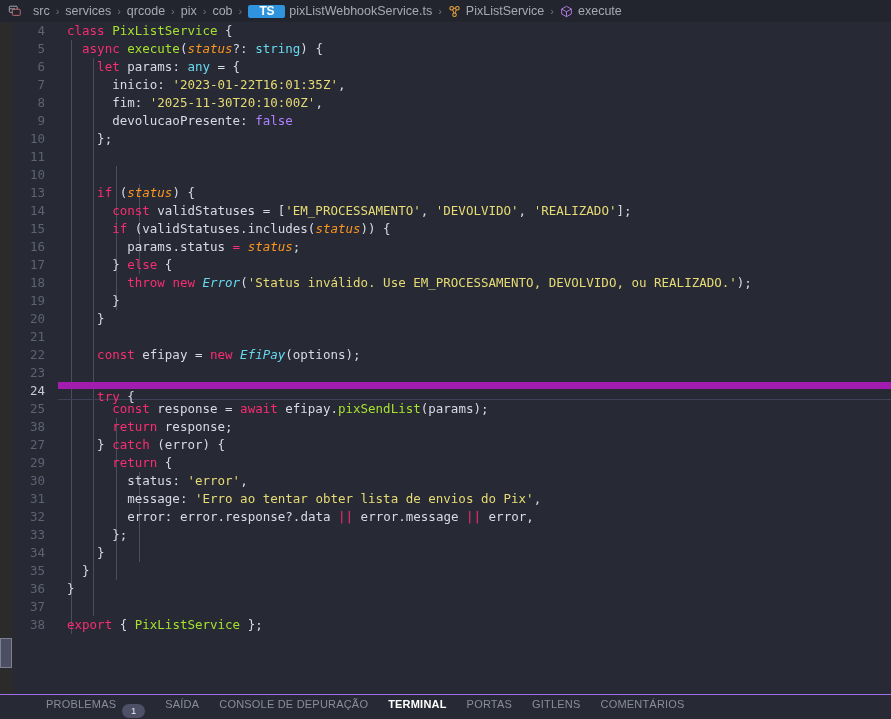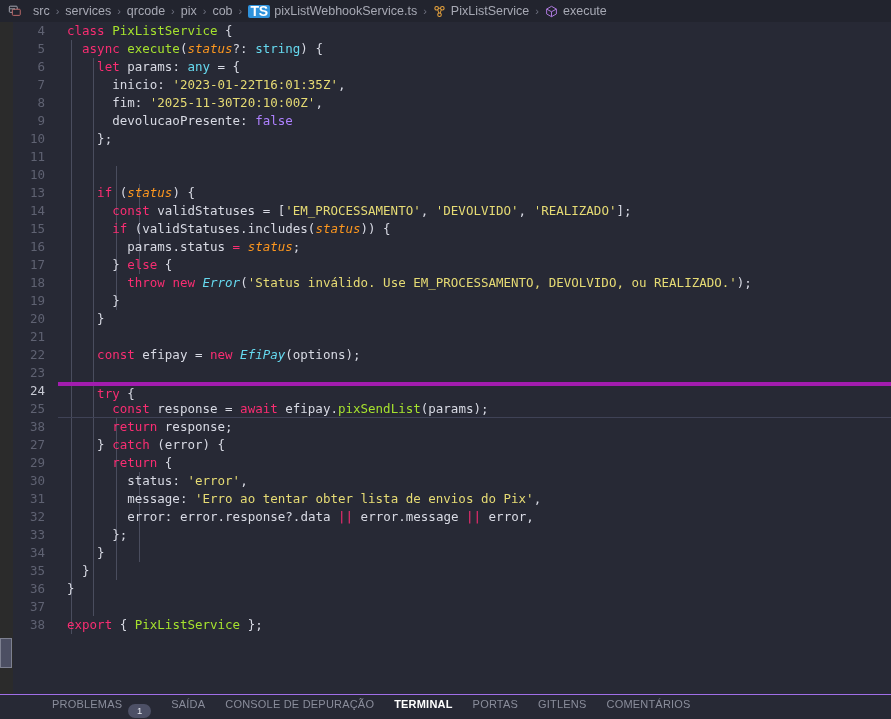--- a/index.html
+++ b/index.html
@@ -56,27 +56,27 @@
     flex: 0 0 auto;
   }
   .bc-sep {
     color: #6f7280;
     font-size: 11px;
     margin: 0 5px;
     flex: 0 0 auto;
   }
   .bc-label { color: #a7a9b4; }
   .ts-badge {
-    width: 22px;
+    width: 37px;
     height: 13px;
     border-radius: 2px;
     background: #2f93dd;
     color: #ffffff;
     font-family: "Liberation Sans", sans-serif;
-    font-size: 14px;
+    font-size: 12px;
     font-weight: bold;
     display: flex;
     align-items: center;
     justify-content: center;
     letter-spacing: -0.3px;
   }
 
   
   .left-strip {
     position: absolute;
@@ -117,23 +117,23 @@
   .line {
     position: relative;
     height: 18px;
     line-height: 18px;
     display: flex;
     font-size: 12.5px;
     white-space: pre;
   }
   .line.active .gutter { color: #c8cad4; }
   .line.active .content {
-    border-top: 4px solid #a21caf;
+    border-top: 7px solid #a21caf;
     border-bottom: 1px solid #3f4256;
-    height: 36px;
+    height: 18px;
     box-sizing: border-box;
     line-height: 16px;
   }
   .gutter {
     width: 45px;
     min-width: 45px;
     text-align: right;
     padding-right: 13px;
     box-sizing: border-box;
     color: #5f6272;
@@ -178,21 +178,20 @@
   .panel {
     height: 24px;
     min-height: 24px;
     background: #272935;
     border-top: 1px solid #a06ee8;
     display: flex;
     align-items: flex-end;
     overflow: hidden;
     position: relative;
     z-index: 6;
-    padding-left: 6px;
   }
   .panel-tabs {
     display: flex;
     align-items: center;
     gap: 0;
     padding-left: 36px;
     height: 24px;
   }
   .panel-tab {
     font-family: "Liberation Sans", sans-serif;

